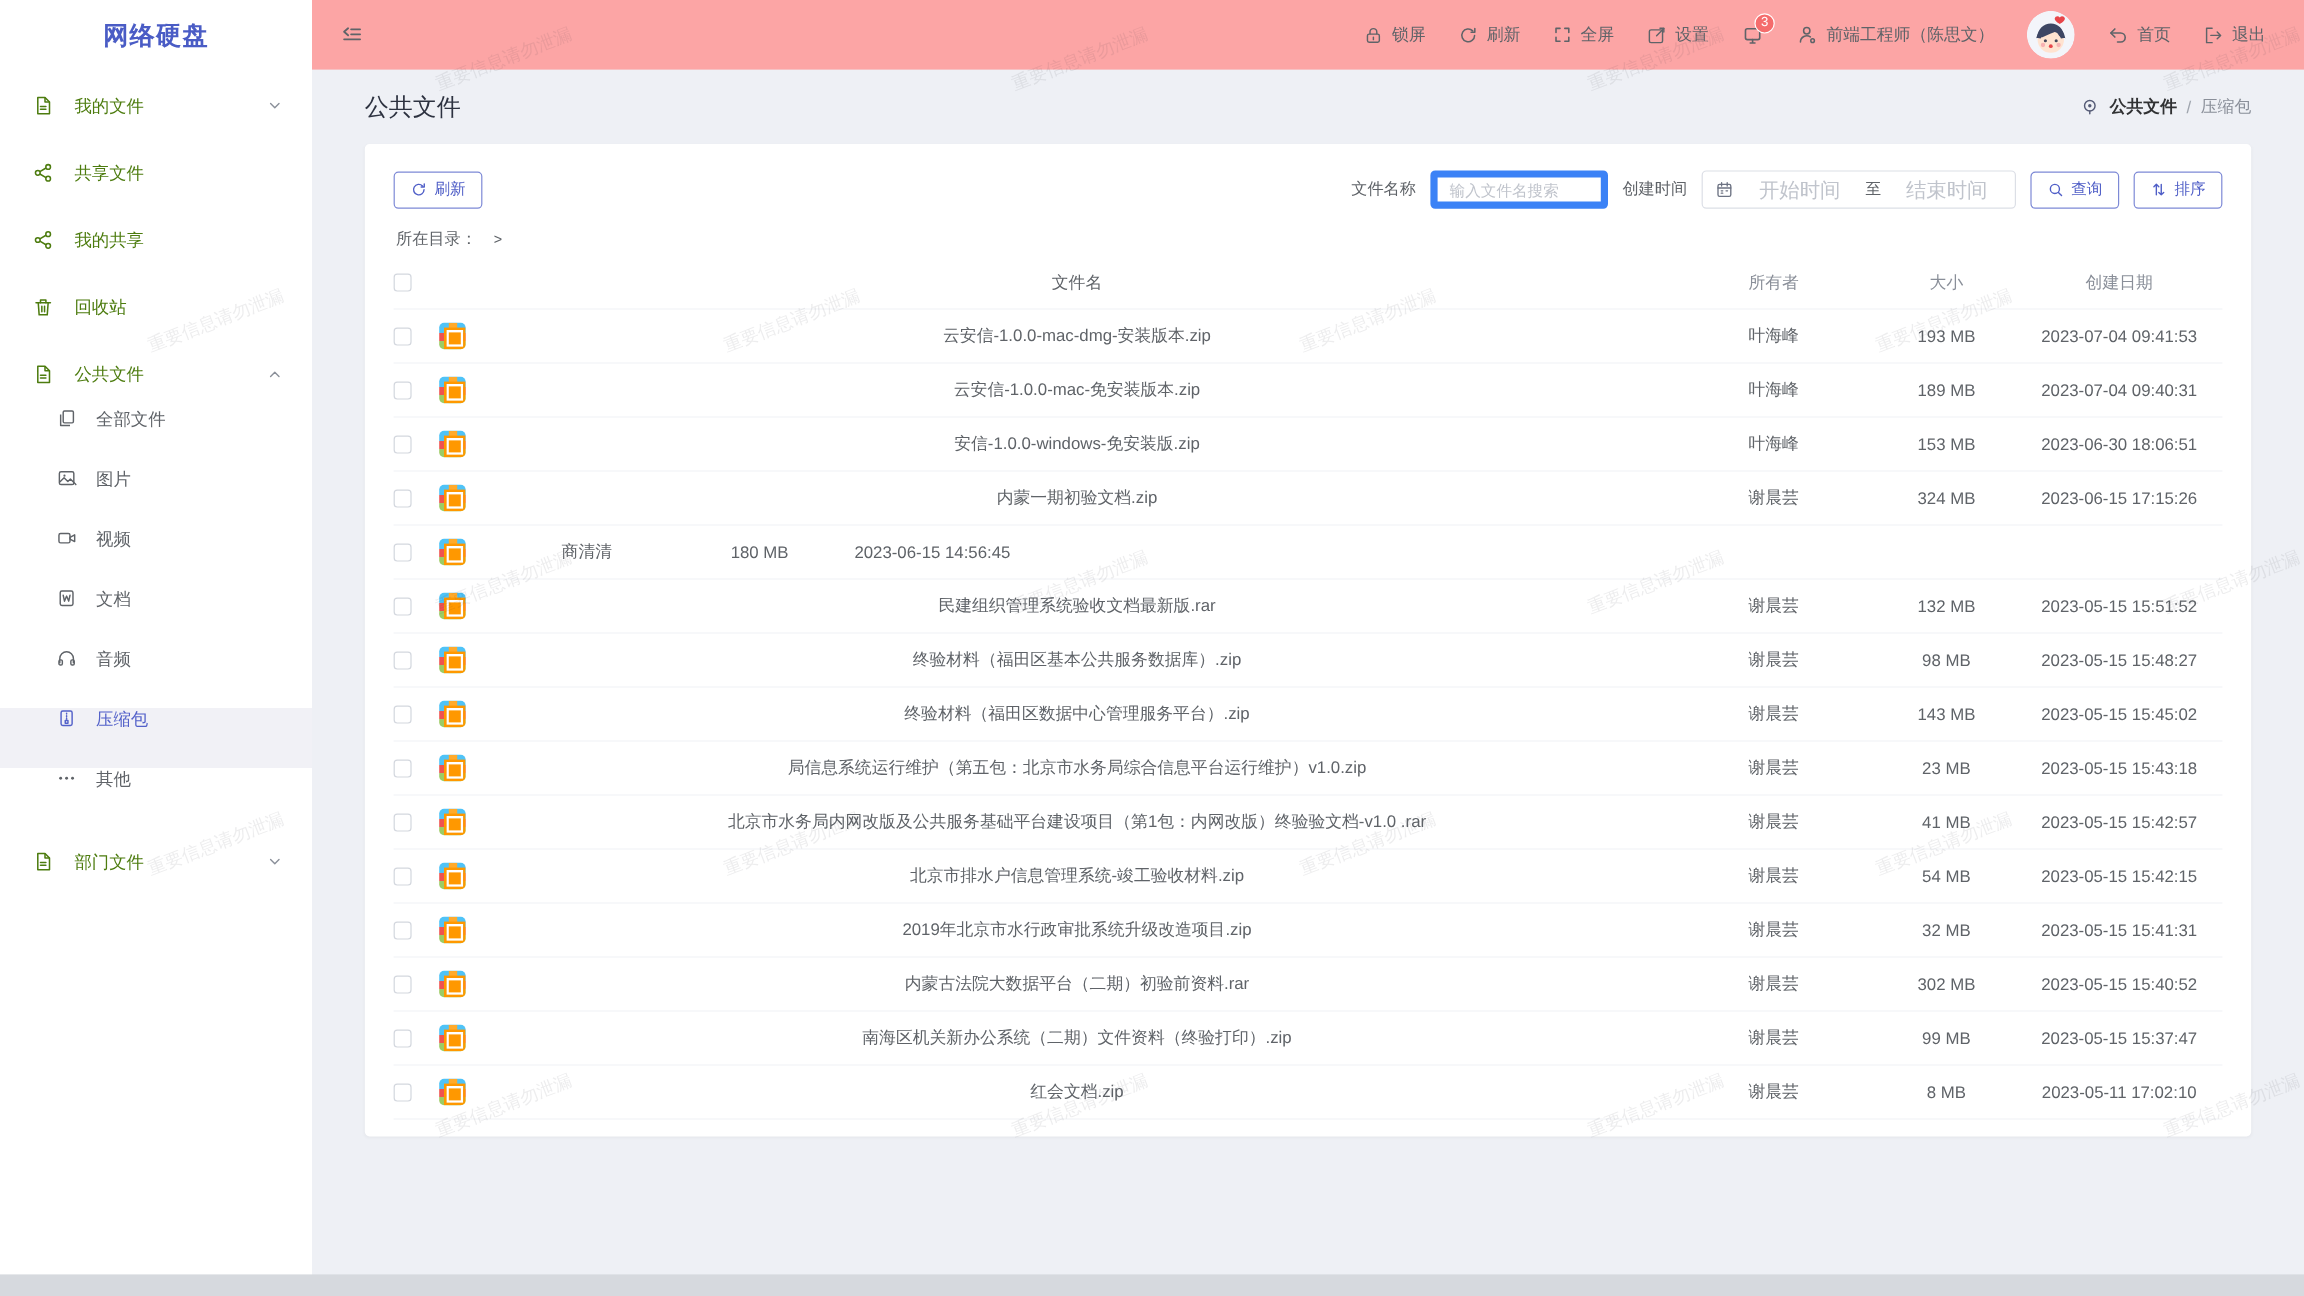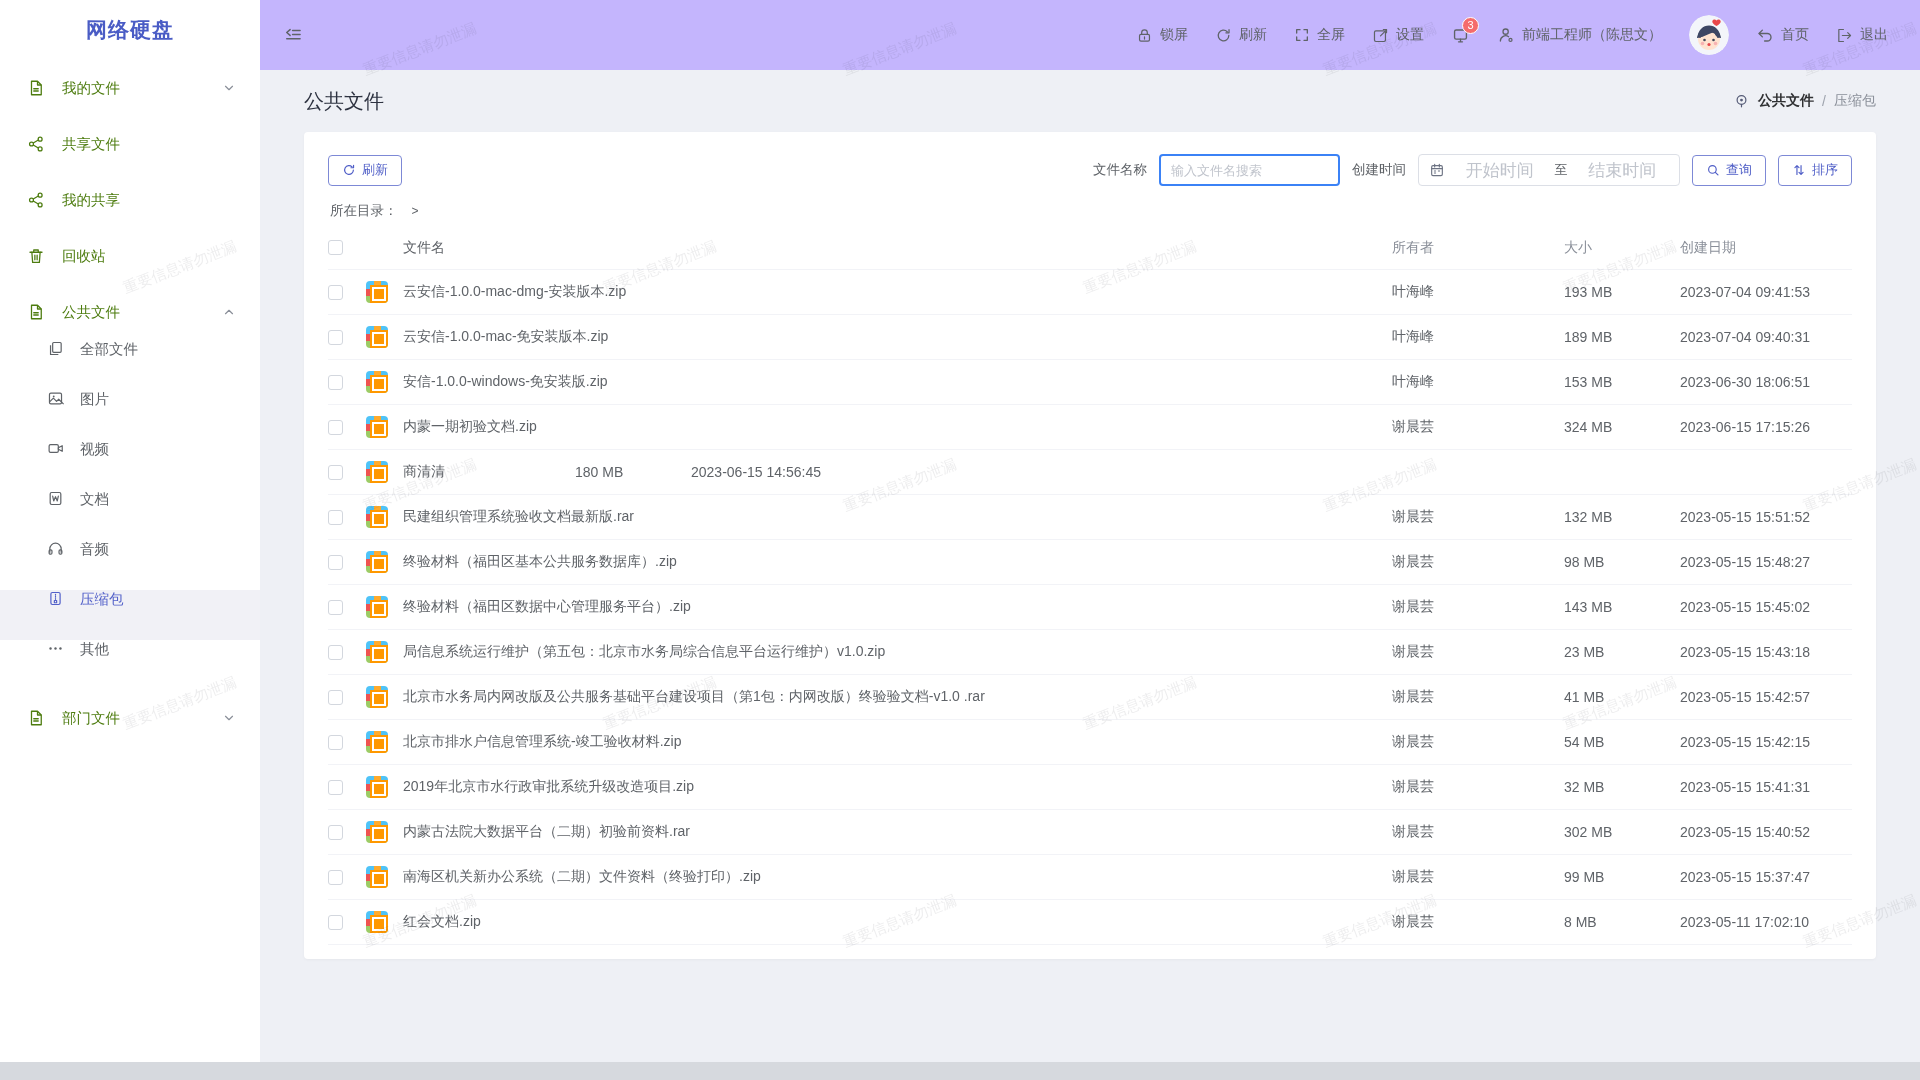--- a/index.html
+++ b/index.html
@@ -17,21 +17,21 @@
   .nav-item .chev { width:14px; height:14px; color:#8a8f99; }
   .nav-child { height:50px; display:flex; padding:0 24px 0 47px; cursor:pointer; color:#5f6368; }
   .nav-child .icon { width:17px; height:17px; display:flex; }
   .nav-child .label { margin-left:16px; font-size:14.5px; }
   .nav-child.active { background:#f1f1f6; color:#5361c9; }
   .nav-child.active .label { color:#5361c9; }
   svg { display:block; }
 
   
   .main { flex:1; display:flex; flex-direction:column; height:100%; min-width:0; }
-  .topbar { height:70px; background:#c4b5fd; display:flex; align-items:center; padding:0 32px 0 23px; }
+  .topbar { height:58px; background:#fca5a5; display:flex; align-items:center; padding:0 32px 0 23px; }
   .collapse { color:#5f6368; cursor:pointer; display:flex; }
   .topbar-right { margin-left:auto; display:flex; align-items:center; gap:27px; }
   .hitem { display:flex; align-items:center; gap:7px; color:#5f6368; font-size:14px; cursor:pointer; white-space:nowrap; }
   .hitem .hicon { display:flex; color:#5f6368; }
   .bell-wrap { position:relative; display:flex; cursor:pointer; }
   .badge { position:absolute; top:-9px; right:-9px; background:#f56c6c; color:#fff; font-size:11px;
            min-width:17px; height:17px; border-radius:9px; display:flex; align-items:center; justify-content:center;
            padding:0 4px; border:1px solid #fff; }
   .avatar { width:40px; height:40px; border-radius:50%; overflow:hidden; cursor:pointer; flex:0 0 40px; }
 
@@ -45,33 +45,33 @@
   .crumb .cur { color:#8a8f99; }
   .crumb .picon { color:#555b76; display:flex; }
 
   
   .card { background:#fff; border-radius:4px; padding:22px 24px 14px 24px; box-shadow:0 1px 3px rgba(0,0,0,.04); }
   .toolbar { display:flex; align-items:center; }
   .btn { display:inline-flex; align-items:center; gap:6px; border:1px solid #7d89d6; color:#4f5ec7;
          background:#fff; border-radius:4px; font-size:13px; padding:0 13px; height:31px; cursor:pointer; white-space:nowrap; }
   .filters { margin-left:auto; display:flex; align-items:center; gap:12px; }
   .flabel { font-size:13.5px; color:#5f6368; white-space:nowrap; }
-  .tinput { width:181px; height:32px; border:2px solid #3b82f6; border-radius:4px; padding:0 10px;
+  .tinput { width:148px; height:32px; border:6px solid #3b82f6; border-radius:4px; padding:0 10px;
             font-size:13px; color:#5f6368; font-family:inherit; outline:none; }
   .tinput::placeholder { color:#c0c4cc; }
   .date-range { width:262px; height:32px; border:1px solid #dcdfe6; border-radius:4px; display:flex;
                 align-items:center; padding:0 10px; gap:8px; cursor:pointer; }
   .date-range .cal { color:#6d7383; display:flex; }
   .date-range .ph { color:#c0c4cc; font-size:17px; flex:1; text-align:center; }
   .date-range .to { color:#5f6368; font-size:13px; }
   .dir-row { margin:16px 0 6px 2px; font-size:13.5px; color:#5f6368; display:flex; align-items:center; gap:14px; }
   .dir-row .gt { color:#5f6368; font-size:12px; }
 
   
-  .ftable { width:100%; margin-top:4px; }
+  .ftable { width:100%; margin-top:4px;text-align:center; }
   .frow { display:flex; align-items:center; height:45px; border-bottom:1px solid #f2f3f7; }
   .frow.head { color:#8a8f99; font-size:14px; height:44px; }
   .c-check { width:38px; display:flex; align-items:center; }
   .c-ficon { width:37px; display:flex; align-items:center; }
   .c-name { flex:1; min-width:0; overflow:hidden; text-overflow:ellipsis; white-space:nowrap; color:#5f6368; cursor:pointer; }
   .c-owner { width:172px; flex:0 0 172px; }
   .c-size { width:116px; flex:0 0 116px; }
   .c-date { width:172px; flex:0 0 172px; }
   .checkbox { width:15px; height:15px; border:1px solid #d3d7de; border-radius:3px; background:#fff; cursor:pointer; }
 

